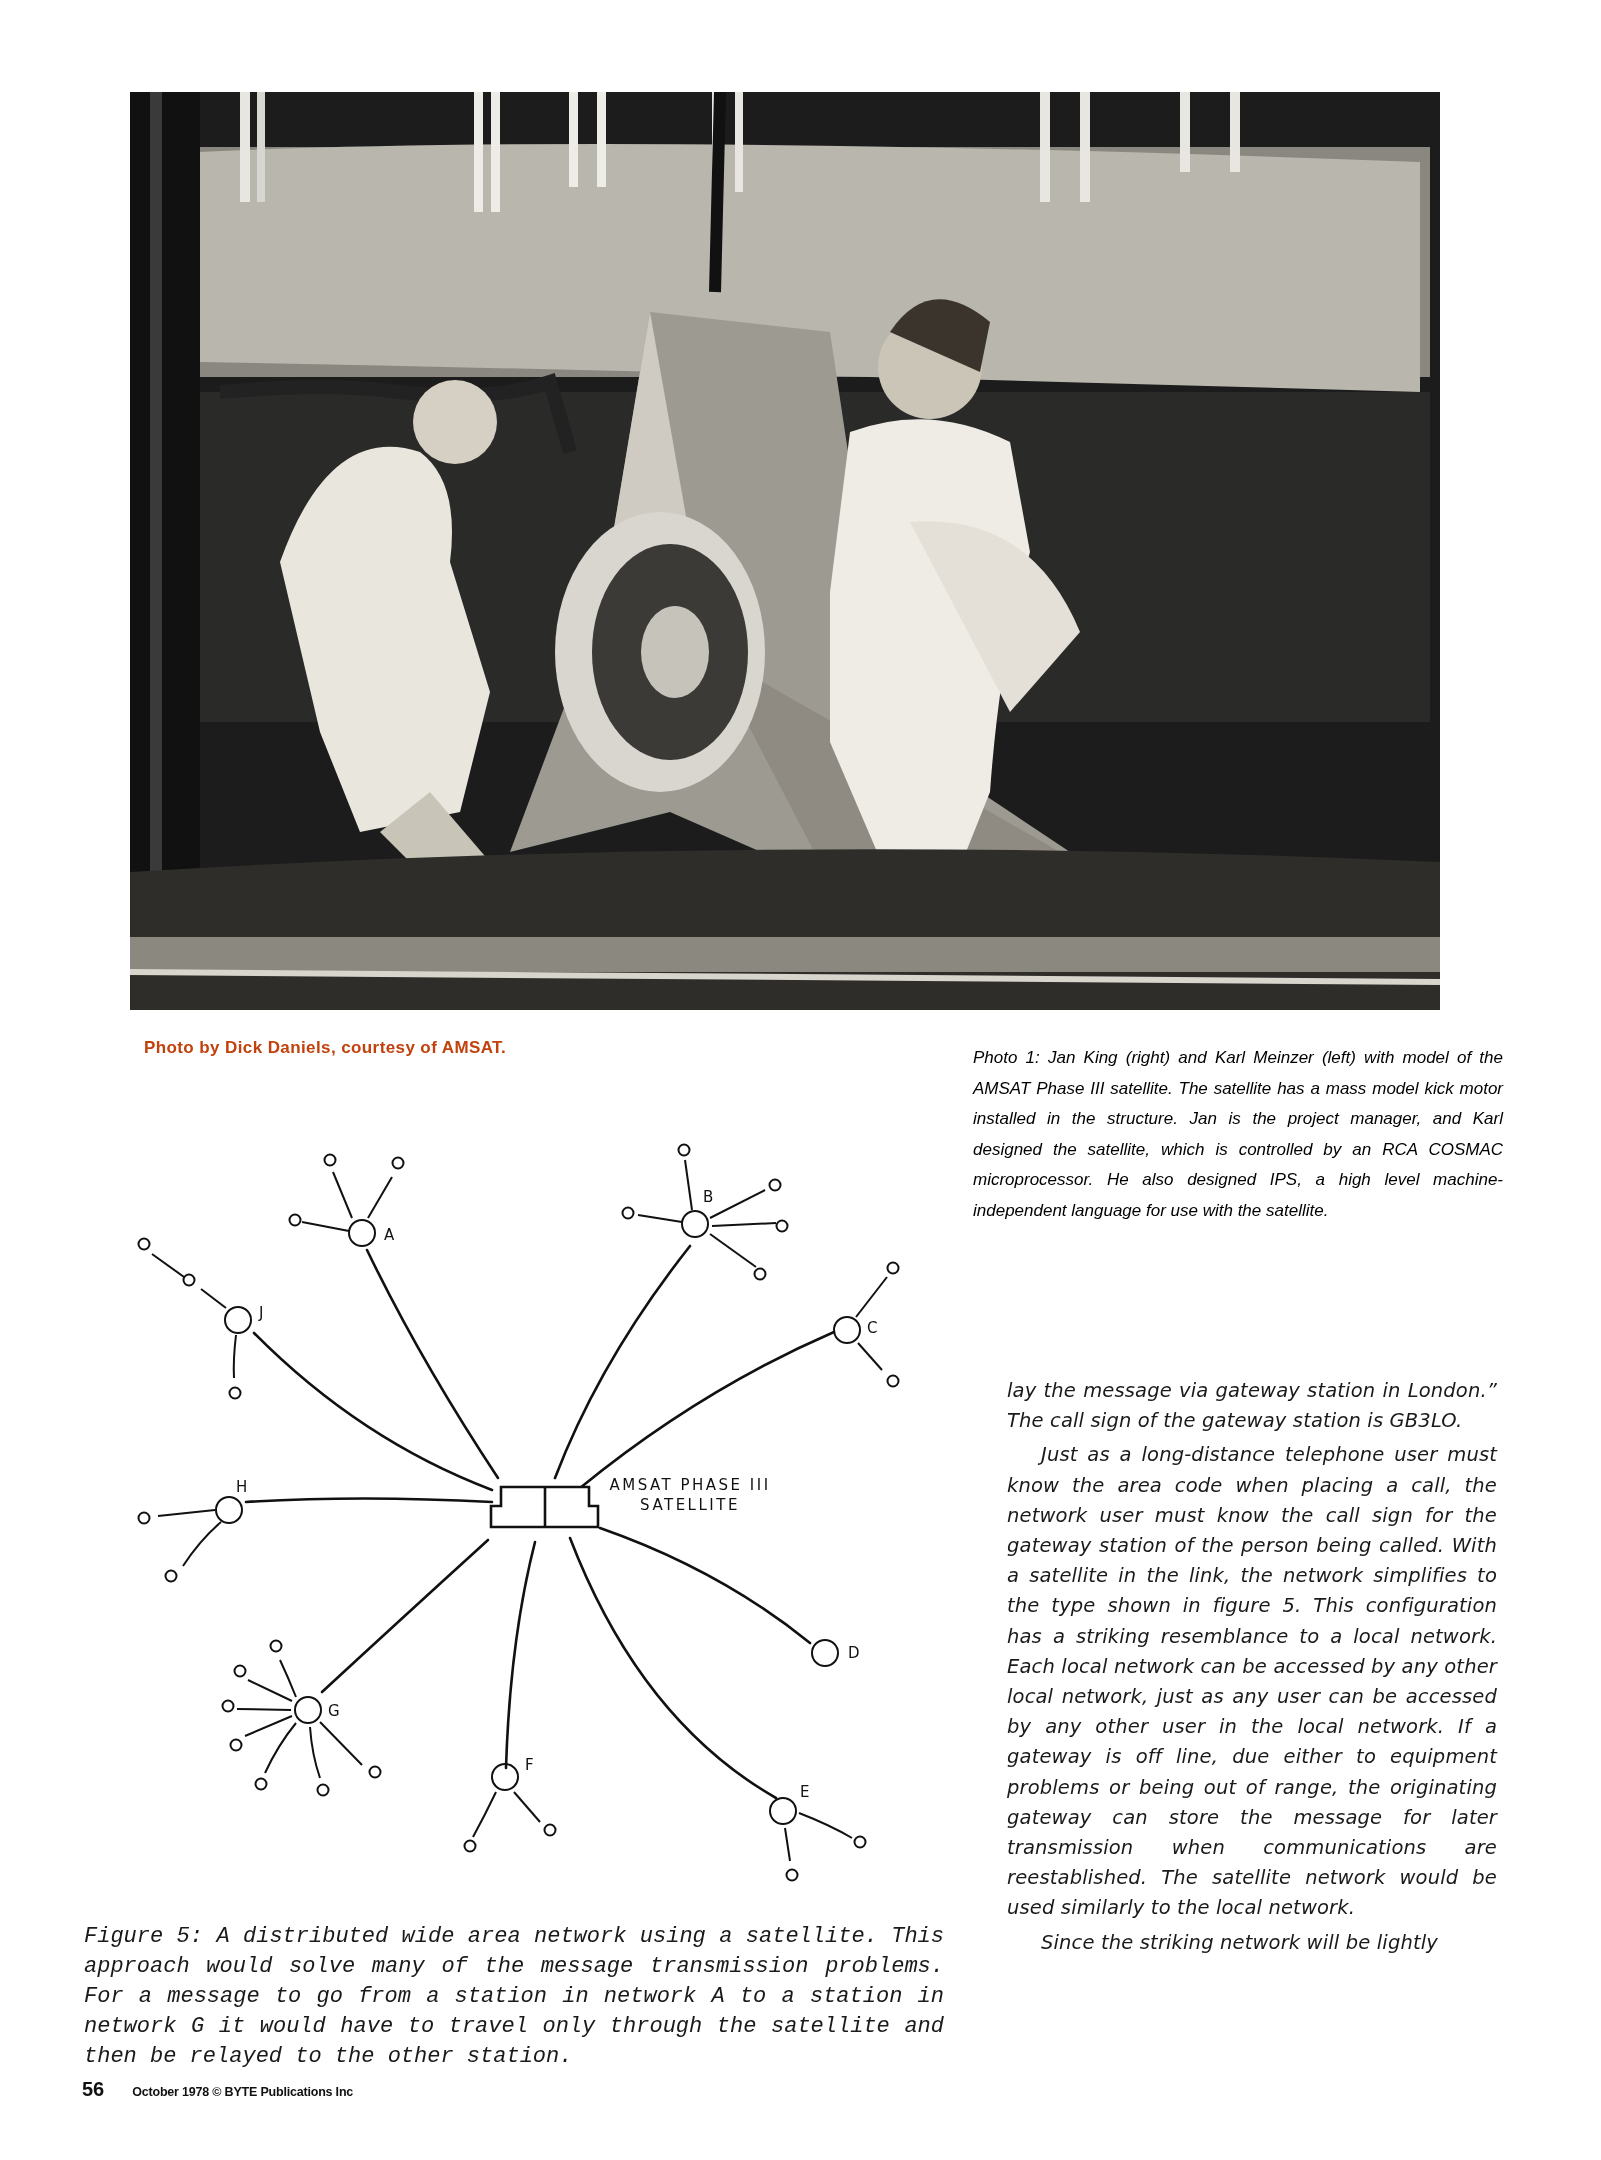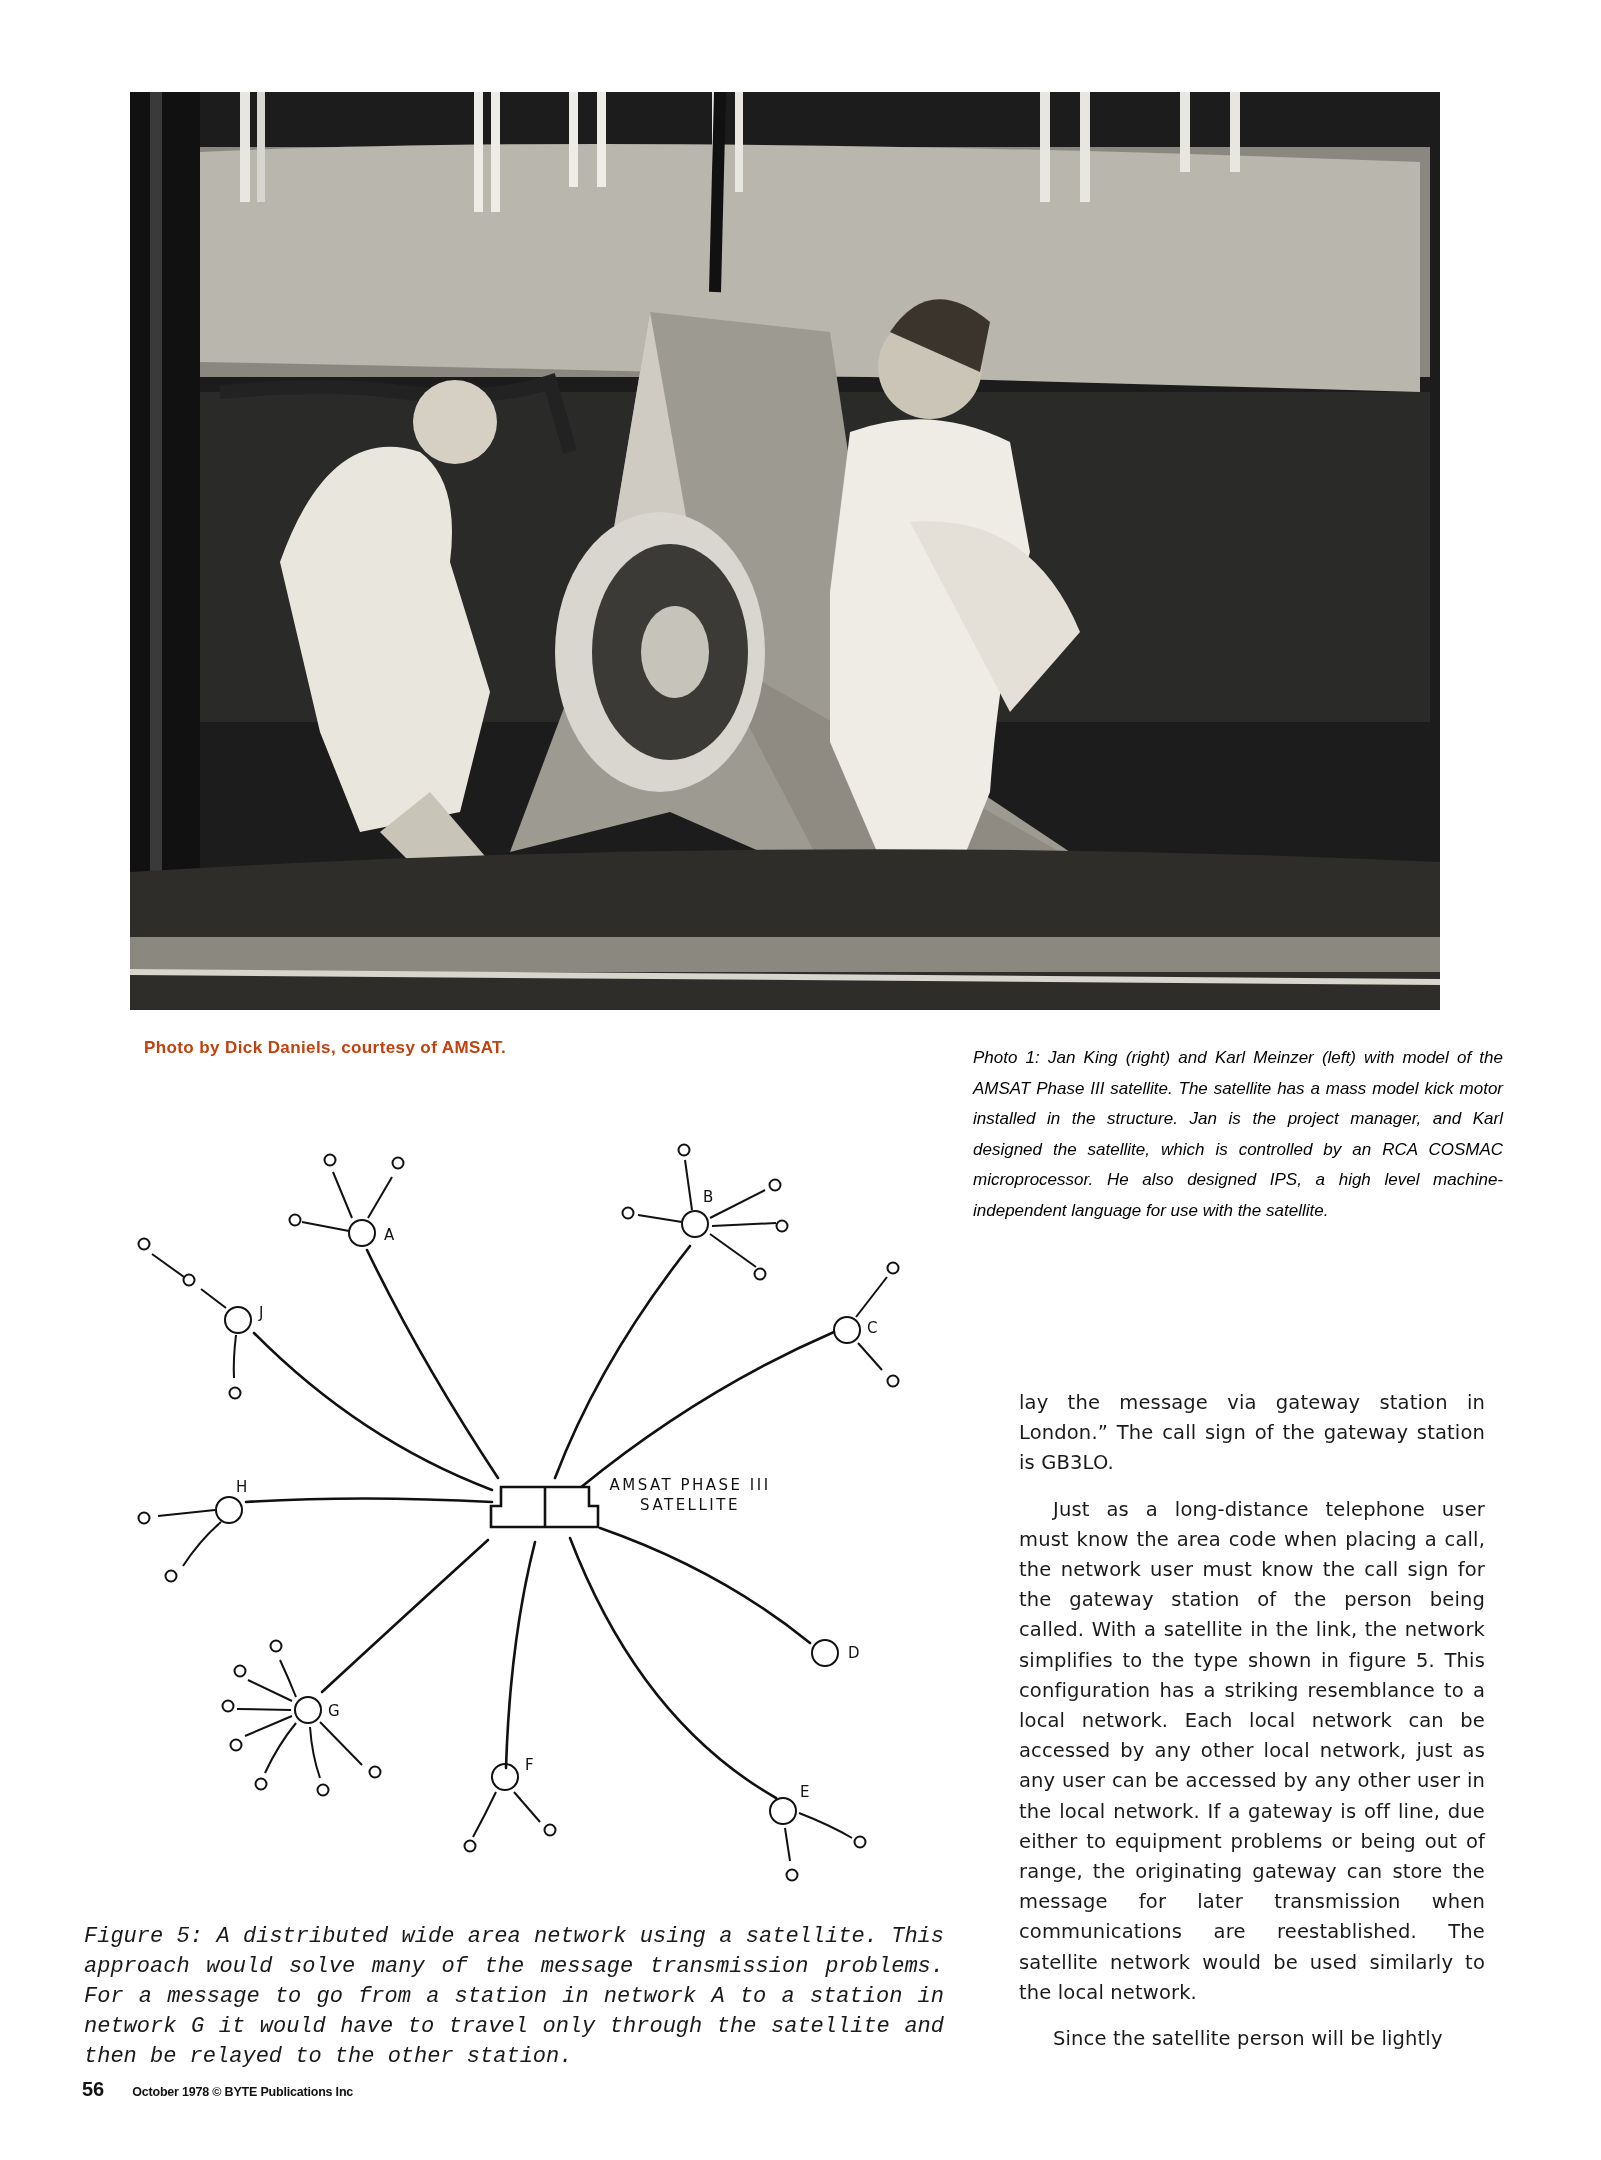--- a/index.html
+++ b/index.html
@@ -5,21 +5,21 @@
   html, body { margin:0; padding:0; background:#fff; }
   body { width:1601px; height:2160px; position:relative; overflow:hidden; font-family:"DejaVu Sans", sans-serif; color:#1a1a1a; }
   .photo { position:absolute; left:130px; top:92px; width:1310px; height:918px; background:#141414; overflow:hidden; }
   .photo svg { width:100%; height:100%; display:block; }
   .credit { position:absolute; left:144px; top:1038px; font-family:"Liberation Sans", sans-serif; font-weight:bold; font-size:17px; letter-spacing:0.4px; color:#c2410c; }
   .caption-photo { position:absolute; left:973px; top:1043px; width:530px; font-family:"Liberation Sans", sans-serif; font-style:italic; font-size:17px; line-height:30.5px; text-align:justify; color:#000000; }
   .figure { position:absolute; left:110px; top:1120px; width:860px; height:800px; }
   .figure svg { width:100%; height:100%; display:block; }
   .fig-caption { position:absolute; left:84px; top:1922px; width:860px; font-family:Liberation Mono, monospace; font-style:italic; font-size:22px; line-height:30px; text-align:justify; color:#1a1a1a; }
   .body-col { position:absolute; left:1003px; top:1372px; width:498px; font-family:"DejaVu Sans", sans-serif; font-size:19.5px; line-height:30.2px; text-align:justify; color:#1a1a1a; letter-spacing:0.15px; }
-  .body-col p { margin:16px; }
+  .body-col p { margin:4px;font-style:italic; }
   .body-col p.indent { text-indent:34px; }
   .footer { position:absolute; left:82px; top:2078px; font-family:"Liberation Sans", sans-serif; color:#111; display:flex; align-items:baseline; gap:28px; }
   .page-num { font-weight:bold; font-size:20px; }
   .pub { font-size:12.5px; font-weight:bold; letter-spacing:-0.2px; }
 </style>
 </head>
 <body>
 
 <div class="photo" title="Photo: two men kneeling beside a triangular satellite model with a circular kick motor on a circular platform">
   <svg viewBox="0 0 1310 918" preserveAspectRatio="none">
@@ -184,19 +184,19 @@
       <text x="259" y="1318">J</text>
     </g>
   </svg>
 </div>
 
 <div class="fig-caption">Figure 5: A distributed wide area network using a satellite. This approach would solve many of the message transmission problems. For a message to go from a station in network A to a station in network G it would have to travel only through the satellite and then be relayed to the other station.</div>
 
 <div class="body-col">
   <p>lay the message via gateway station in London.” The call sign of the gateway station is GB3LO.</p>
   <p class="indent">Just as a long-distance telephone user must know the area code when placing a call, the network user must know the call sign for the gateway station of the person being called. With a satellite in the link, the network simplifies to the type shown in figure 5. This configuration has a striking resemblance to a local network. Each local network can be accessed by any other local network, just as any user can be accessed by any other user in the local network. If a gateway is off line, due either to equipment problems or being out of range, the originating gateway can store the message for later transmission when communications are reestablished. The satellite network would be used similarly to the local network.</p>
-  <p class="indent">Since the satellite person will be lightly</p>
+  <p class="indent">Since the striking network will be lightly</p>
 </div>
 
 <div class="footer">
   <span class="page-num">56</span>
   <span class="pub">October 1978 © BYTE Publications Inc</span>
 </div>
 
 </body></html>

